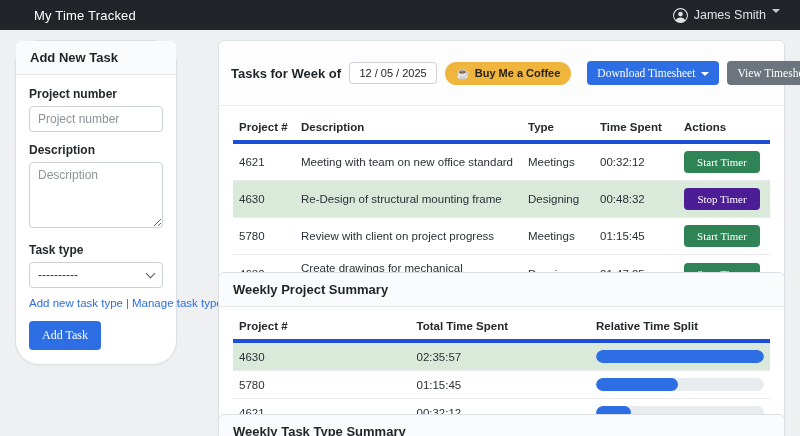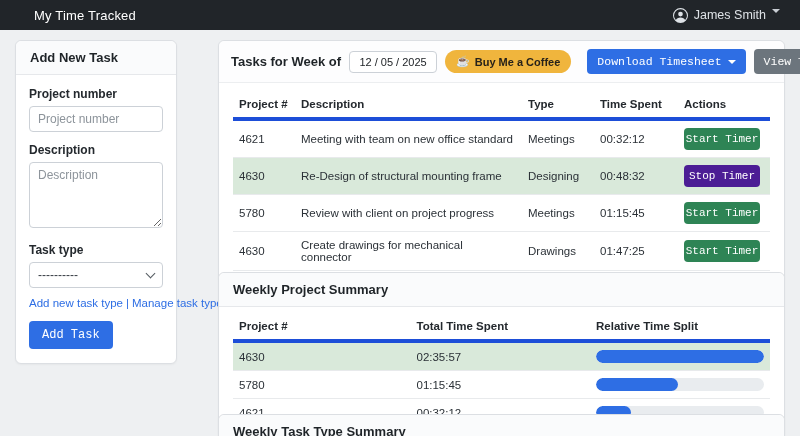--- a/index.html
+++ b/index.html
@@ -16,43 +16,43 @@
   .caret-down { width:0; height:0; border-left:4px solid transparent; border-right:4px solid transparent;
                 border-top:4px solid #c9ced4; display:inline-block; margin-top:1px; }
 
   
   .card { position:absolute; background:#fff; border:1px solid #dcdfe3; border-radius:6px;
           box-shadow:0 1px 2px rgba(0,0,0,.04); }
   .card-header { padding:9px 14px; font-size:13px; font-weight:bold; color:#1f2428;
                  background:#fafbfc; border-bottom:1px solid #e6e8eb; border-radius:6px 6px 0 0; }
 
   
-  .sidebar { left:15px; top:40px; width:162px; }
+  .sidebar { left:15px; top:40px; width:162px;border-radius:24px; }
   .sidebar-body { padding:12px 13px 14px 13px; }
   .form-label { display:block; font-size:12px; font-weight:600; color:#24292e; margin:0 0 5px 0; }
   .form-group { margin-bottom:11px; }
   .text-input, .textarea, .select {
       width:100%; border:1px solid #ccd1d7; border-radius:4px; padding:5px 8px;
       font-size:12px; color:#212529; font-family:"Liberation Sans",sans-serif; background:#fff; }
   .text-input::placeholder, .textarea::placeholder { color:#8d949b; }
   .textarea { height:66px; resize:vertical; }
   .select-wrap { position:relative; }
   .select { appearance:none; -webkit-appearance:none; color:#343a40; }
   .select-chevron { position:absolute; right:9px; top:8px; width:7px; height:7px;
       border-right:1.6px solid #545b61; border-bottom:1.6px solid #545b61; transform:rotate(45deg);
       pointer-events:none; }
   .type-links { font-size:11.5px; margin:2px 0 12px 0; color:#2e6ee4; white-space:nowrap; }
   .type-links a { color:#2e6ee4; text-decoration:none; cursor:pointer; }
   .link-sep { color:#2e6ee4; margin:0 3px; }
-  .btn { border:none; border-radius:4px; cursor:pointer; font-family:Liberation Mono, monospace; }
+  .btn { border:none; border-radius:4px; cursor:pointer; font-family:Liberation Serif, serif; }
   .btn-primary { background:#2e6ee4; color:#fff; font-size:12px; padding:7px 13px; }
 
   
   .tasks-card { left:218px; top:40px; width:567px; }
-  .tasks-header { display:flex; align-items:center; gap:8px; padding:8px 12px;
+  .tasks-header { display:flex; align-items:center; gap:8px; padding:20px 12px;
                   background:#fdfdfe; border-bottom:1px solid #eceef0; border-radius:6px 6px 0 0; }
   .tasks-title { font-size:13px; font-weight:bold; color:#1f2428; white-space:nowrap; }
   .date-input { width:88px; border:1px solid #ccd1d7; border-radius:4px; padding:4px 4px;
                 font-size:11px; text-align:center; color:#212529; }
   .coffee-btn { display:flex; align-items:center; gap:5px; background:#f0b53d; color:#27221a;
                 border:none; border-radius:12px; font-size:11px; font-weight:bold; padding:5px 11px;
                 cursor:pointer; white-space:nowrap; }
   .coffee-glyph { font-size:11px; }
   .header-spacer { flex:1; }
   .btn-download { background:#2e6ee4; color:#fff; font-size:11.5px; padding:6px 10px;

